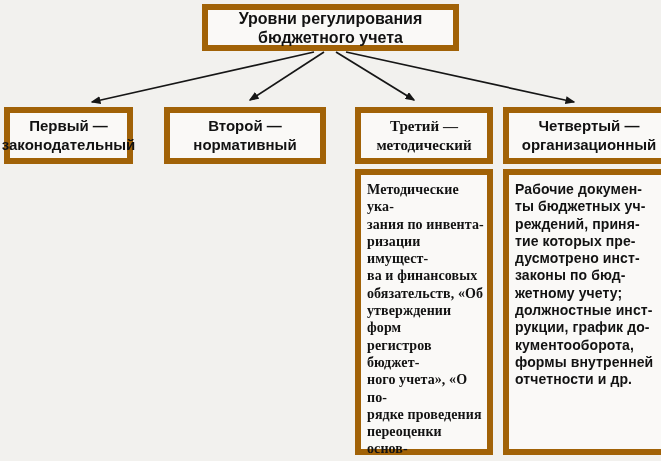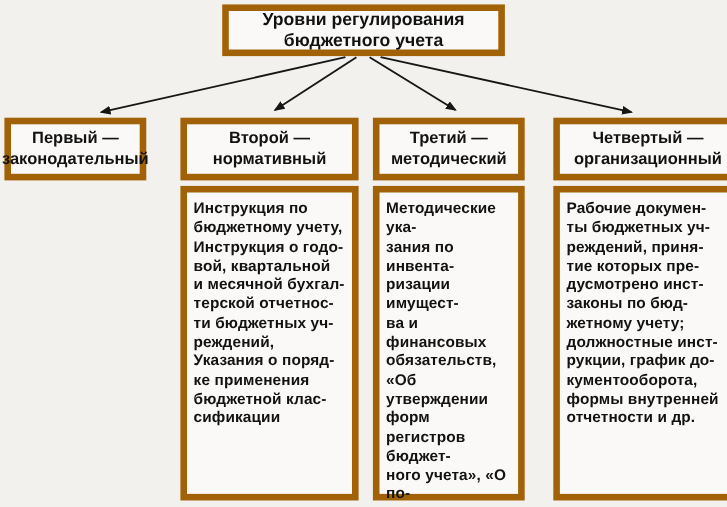--- a/index.html
+++ b/index.html
@@ -65,21 +65,21 @@
     height: 286px;
     font-weight: bold;
     font-size: 14px;
     line-height: 17.3px;
     padding: 6px 3px 0 6px;
     white-space: pre-line;
     letter-spacing: 0.1px;
   }
   .c0 { left: 4px;   width: 129px; }
   .c1 { left: 164px; width: 162px; }
-  .c2 { left: 339px; width: 138px; }
+  .c2 { left: 355px; width: 138px; font-family: Liberation Serif, serif; }
   .c3 { left: 503px; width: 172px; }
 </style>
 </head>
 <body>
 
 <div class="page">
 
   <div class="box title-box">Уровни регулирования
 бюджетного учета</div>
 
@@ -93,32 +93,20 @@
     <line x1="324" y1="52" x2="250" y2="100" marker-end="url(#ah)"></line>
     <line x1="336" y1="52" x2="414" y2="100" marker-end="url(#ah)"></line>
     <line x1="346" y1="52" x2="574" y2="102" marker-end="url(#ah)"></line>
   </svg>
 
   <div class="box header-box c0">Первый —
 законодательный</div>
 
   <div class="box header-box c1">Второй —
 нормативный</div>
-  <div class="box body-box c1">Инструкция по
-бюджетному учету,
-Инструкция о годо-
-вой, квартальной
-и месячной бухгал-
-терской отчетнос-
-ти бюджетных уч-
-реждений,
-Указания о поряд-
-ке применения
-бюджетной клас-
-сификации</div>
 
   <div class="box header-box c2">Третий —
 методический</div>
   <div class="box body-box c2">Методические ука-
 зания по инвента-
 ризации имущест-
 ва и финансовых
 обязательств, «Об
 утверждении форм
 регистров бюджет-

